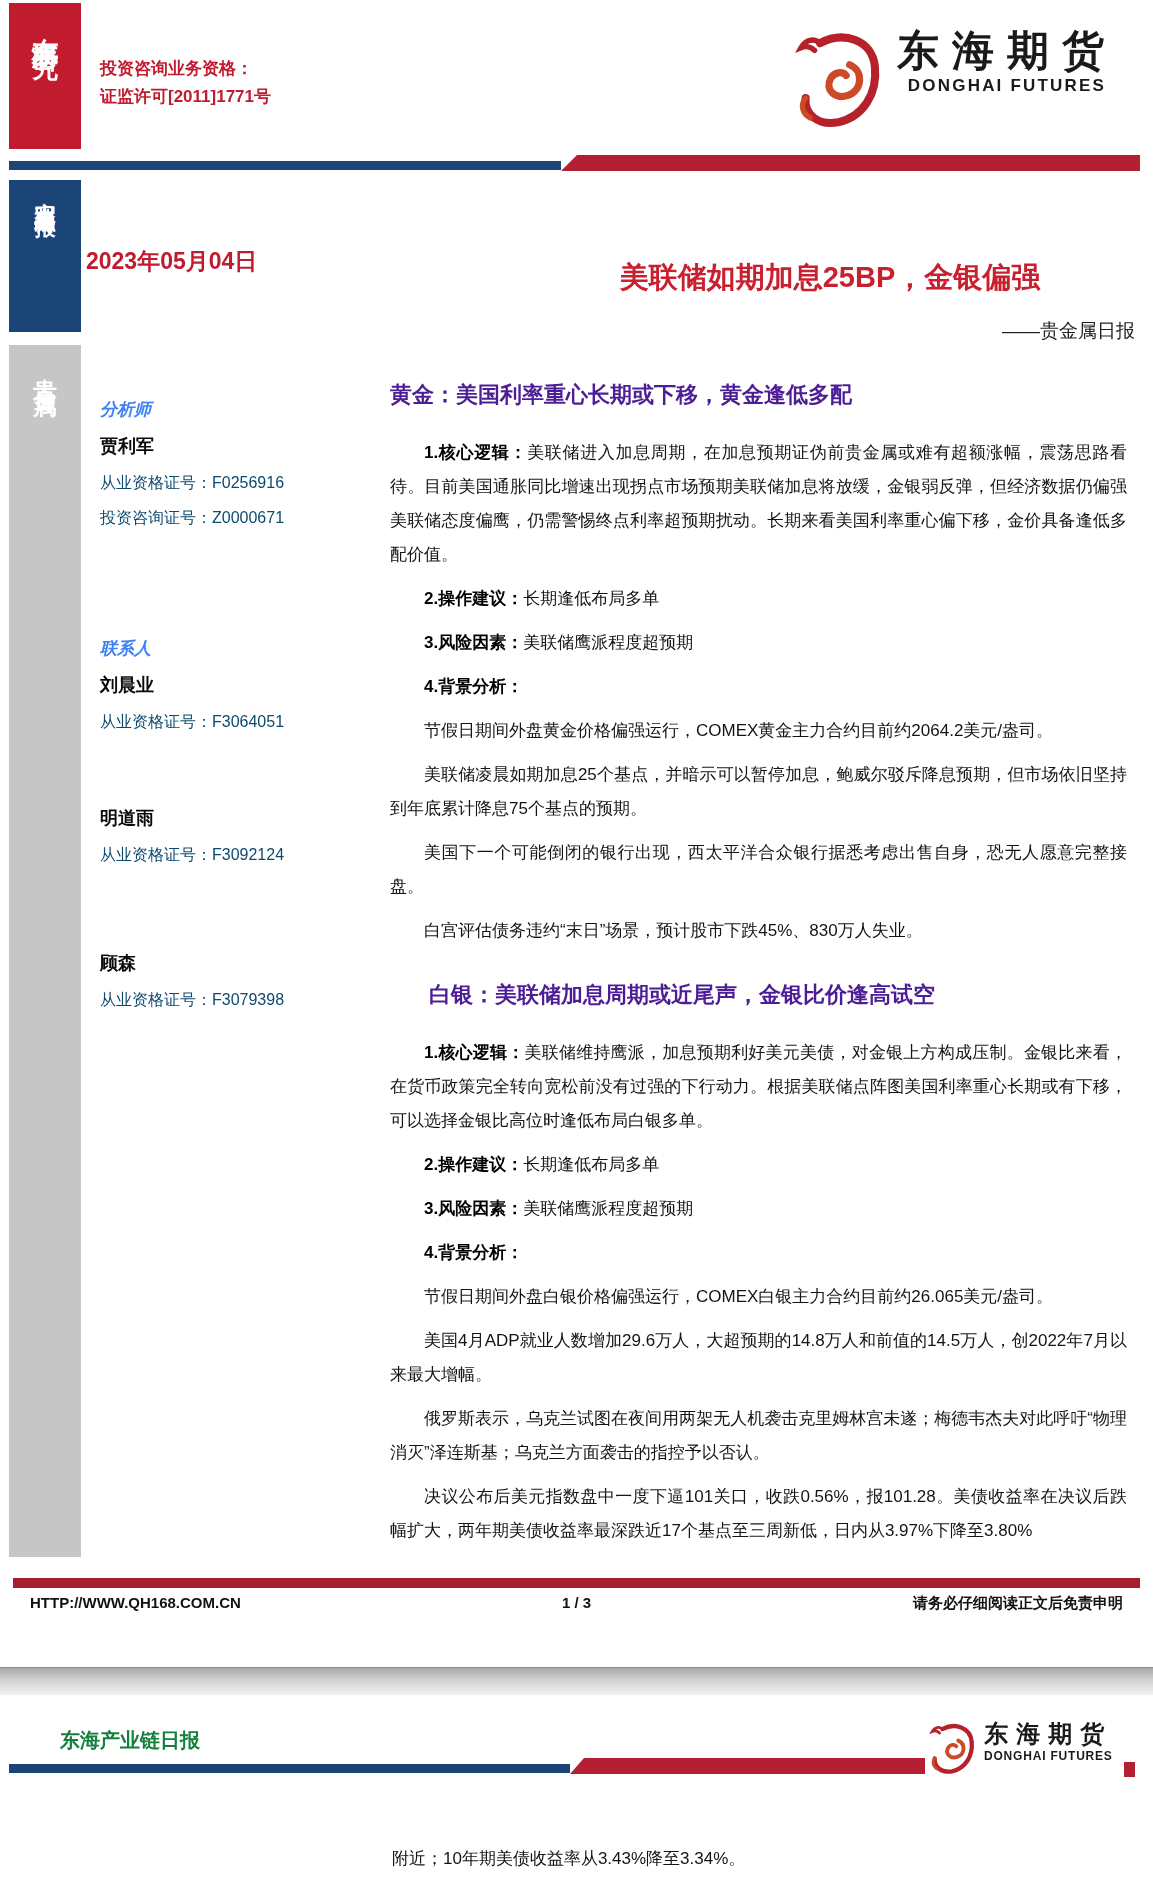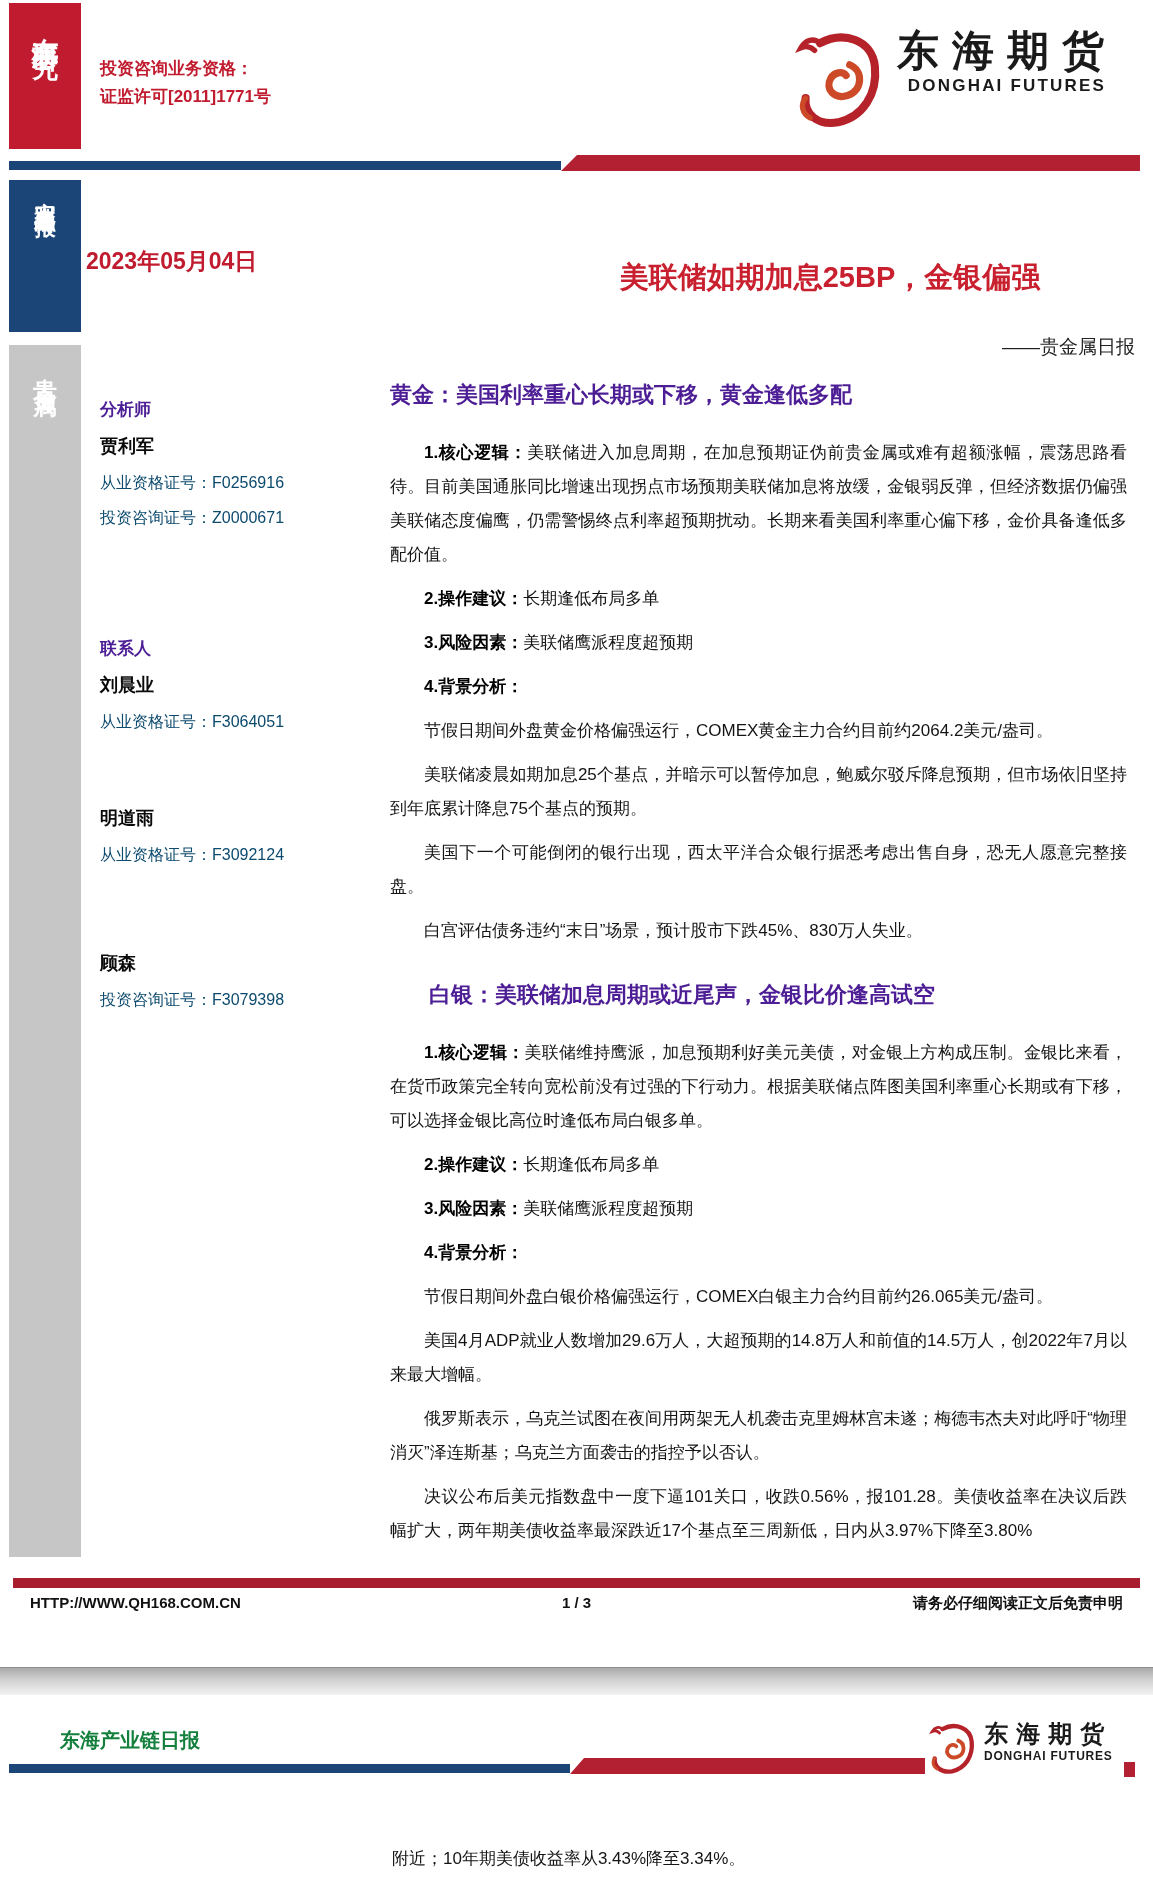--- a/index.html
+++ b/index.html
@@ -31,25 +31,25 @@
   .logo-text { display: flex; flex-direction: column; align-items: center; }
   .logo-cn-top { font-size: 42px; font-weight: bold; color: #1a1a1a; letter-spacing: 13px; line-height: 1.1; white-space: nowrap; }
   .logo-en-top { font-size: 17px; font-weight: bold; color: #1a1a1a; letter-spacing: 2.2px; white-space: nowrap; margin-top: 2px; }
   .bar-blue { left: 9px; top: 161px; width: 552px; height: 9px; background: #1c4577; }
   .bar-red  { left: 561px; top: 155px; width: 579px; height: 16px; background: #b32031;
               clip-path: polygon(16px 0, 100% 0, 100% 100%, 0 100%); }
 
   .report-date { left: 86px; top: 246px; color: #c01b2e; font-weight: bold; font-size: 23px; }
   .report-title { left: 500px; top: 258px; width: 660px; text-align: center;
                   color: #c9202f; font-weight: bold; font-size: 29px; white-space: nowrap; }
-  .report-subtitle { right: 18px; top: 334px; color: #222; font-size: 19px; font-weight: 500; }
+  .report-subtitle { right: 18px; top: 318px; color: #222; font-size: 19px; font-weight: 500; }
 
   
   .info-block { left: 100px; width: 285px; }
-  .role-label { color: #4c1d95; font-weight: bold; font-size: 17px; margin-bottom: 13px; }
+  .role-label { color: #3b82f6; font-weight: bold; font-size: 17px; margin-bottom: 13px; font-style: italic; }
   .person-name { color: #0a0a0a; font-weight: bold; font-size: 18px; margin-bottom: 15px; }
   .cert-line { color: #0c4a6e; font-size: 16px; margin-bottom: 14px; }
 
   
   .main-col { left: 390px; top: 380px; width: 737px; }
   .sec-heading { color: #4c1d95; font-weight: bold; font-size: 22px; margin: 0 0 26px 0; }
   .sec-heading.silver { margin-top: 32px; margin-left: 39px; }
   .body-p { font-size: 17px; line-height: 34px; margin: 0 0 10px 0;
             text-indent: 2em; text-align: justify; color: #141414; }
   .body-p .lbl { font-weight: bold; color: #000; }
@@ -130,21 +130,21 @@
   <div class="cert-line">从业资格证号：F3064051</div>
 </div>
 
 <div class="abs info-block" style="top:806px;">
   <div class="person-name">明道雨</div>
   <div class="cert-line">从业资格证号：F3092124</div>
 </div>
 
 <div class="abs info-block" style="top:951px;">
   <div class="person-name">顾森</div>
-  <div class="cert-line">投资咨询证号：F3079398</div>
+  <div class="cert-line">从业资格证号：F3079398</div>
 </div>
 
 <div class="abs main-col">
 
   <div class="sec-heading">黄金：美国利率重心长期或下移，黄金逢低多配</div>
 
   <p class="body-p"><span class="lbl">1.核心逻辑：</span><span>美联储进入加息周期，在加息预期证伪前贵金属或难有超额涨幅，震荡思路看待。目前美国通胀同比增速出现拐点市场预期美联储加息将放缓，金银弱反弹，但经济数据仍偏强美联储态度偏鹰，仍需警惕终点利率超预期扰动。长期来看美国利率重心偏下移，金价具备逢低多配价值。</span></p>
 
   <p class="body-p"><span class="lbl">2.操作建议：</span><span>长期逢低布局多单</span></p>
 

